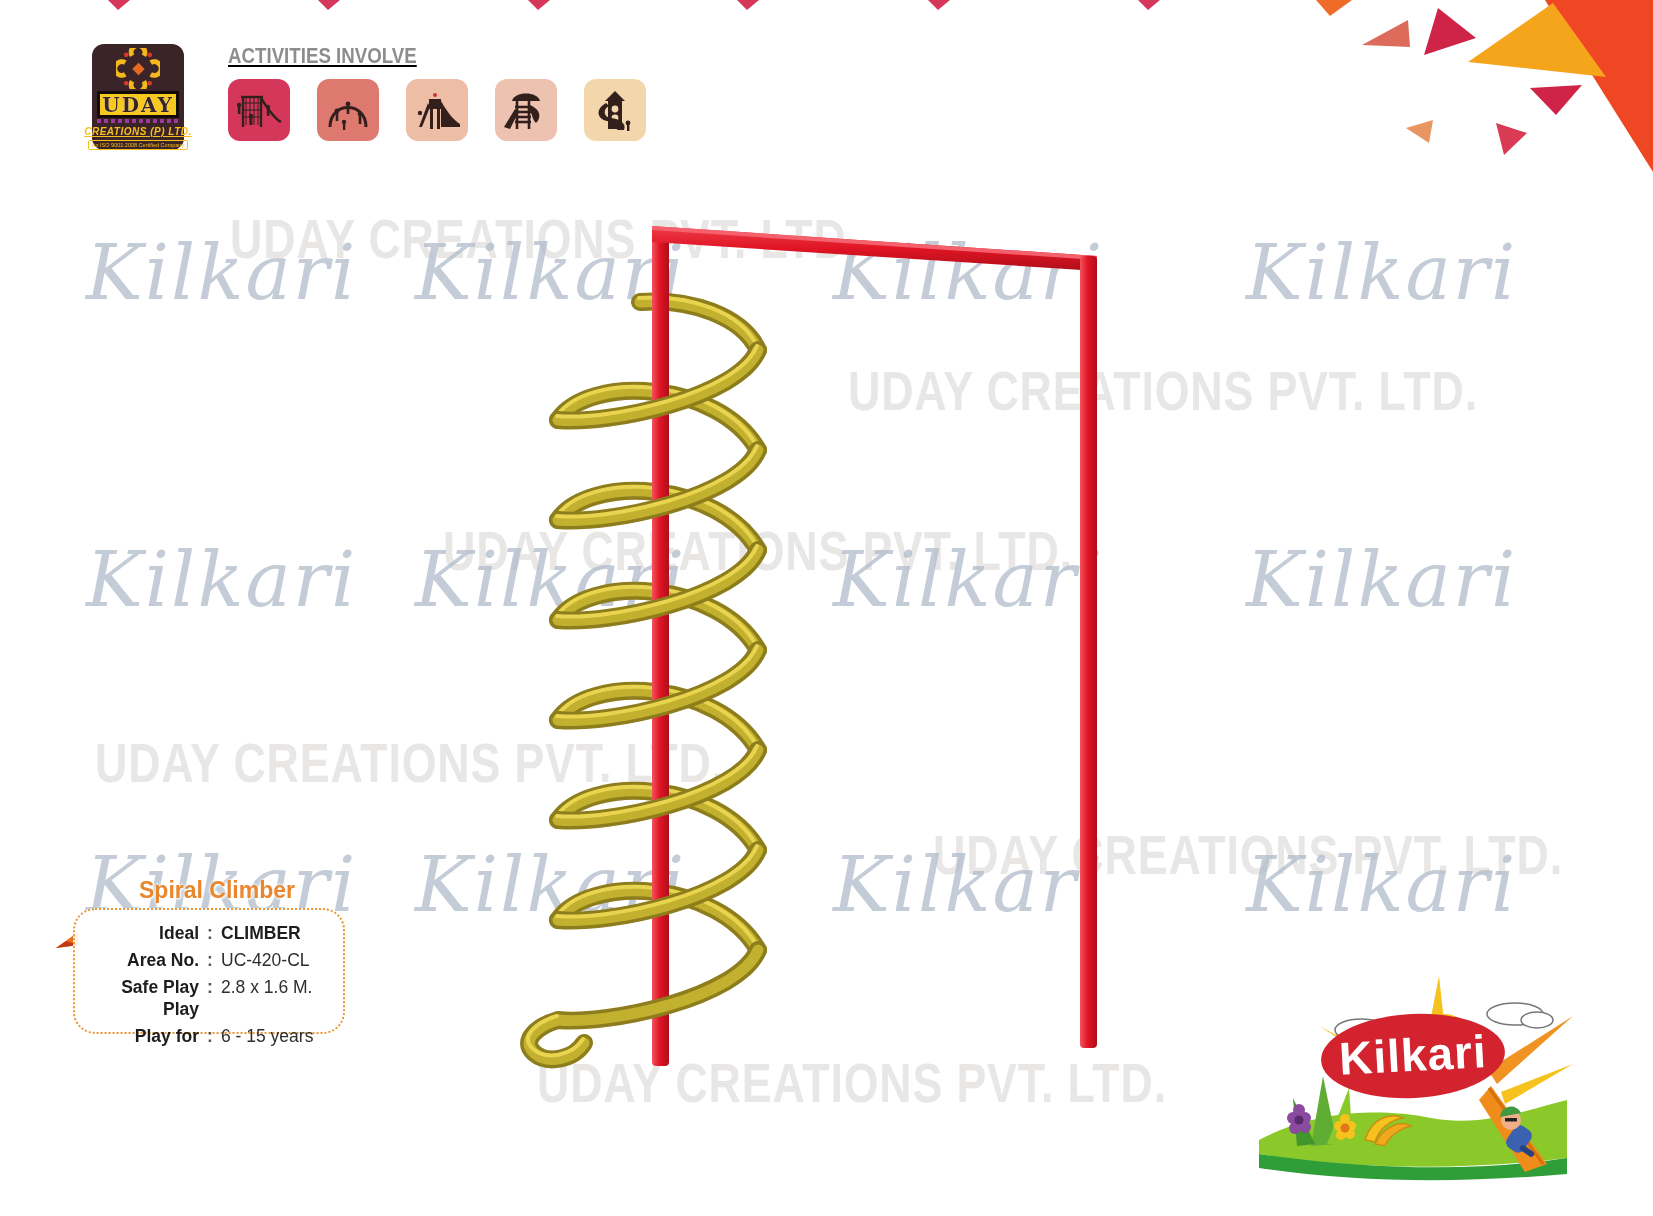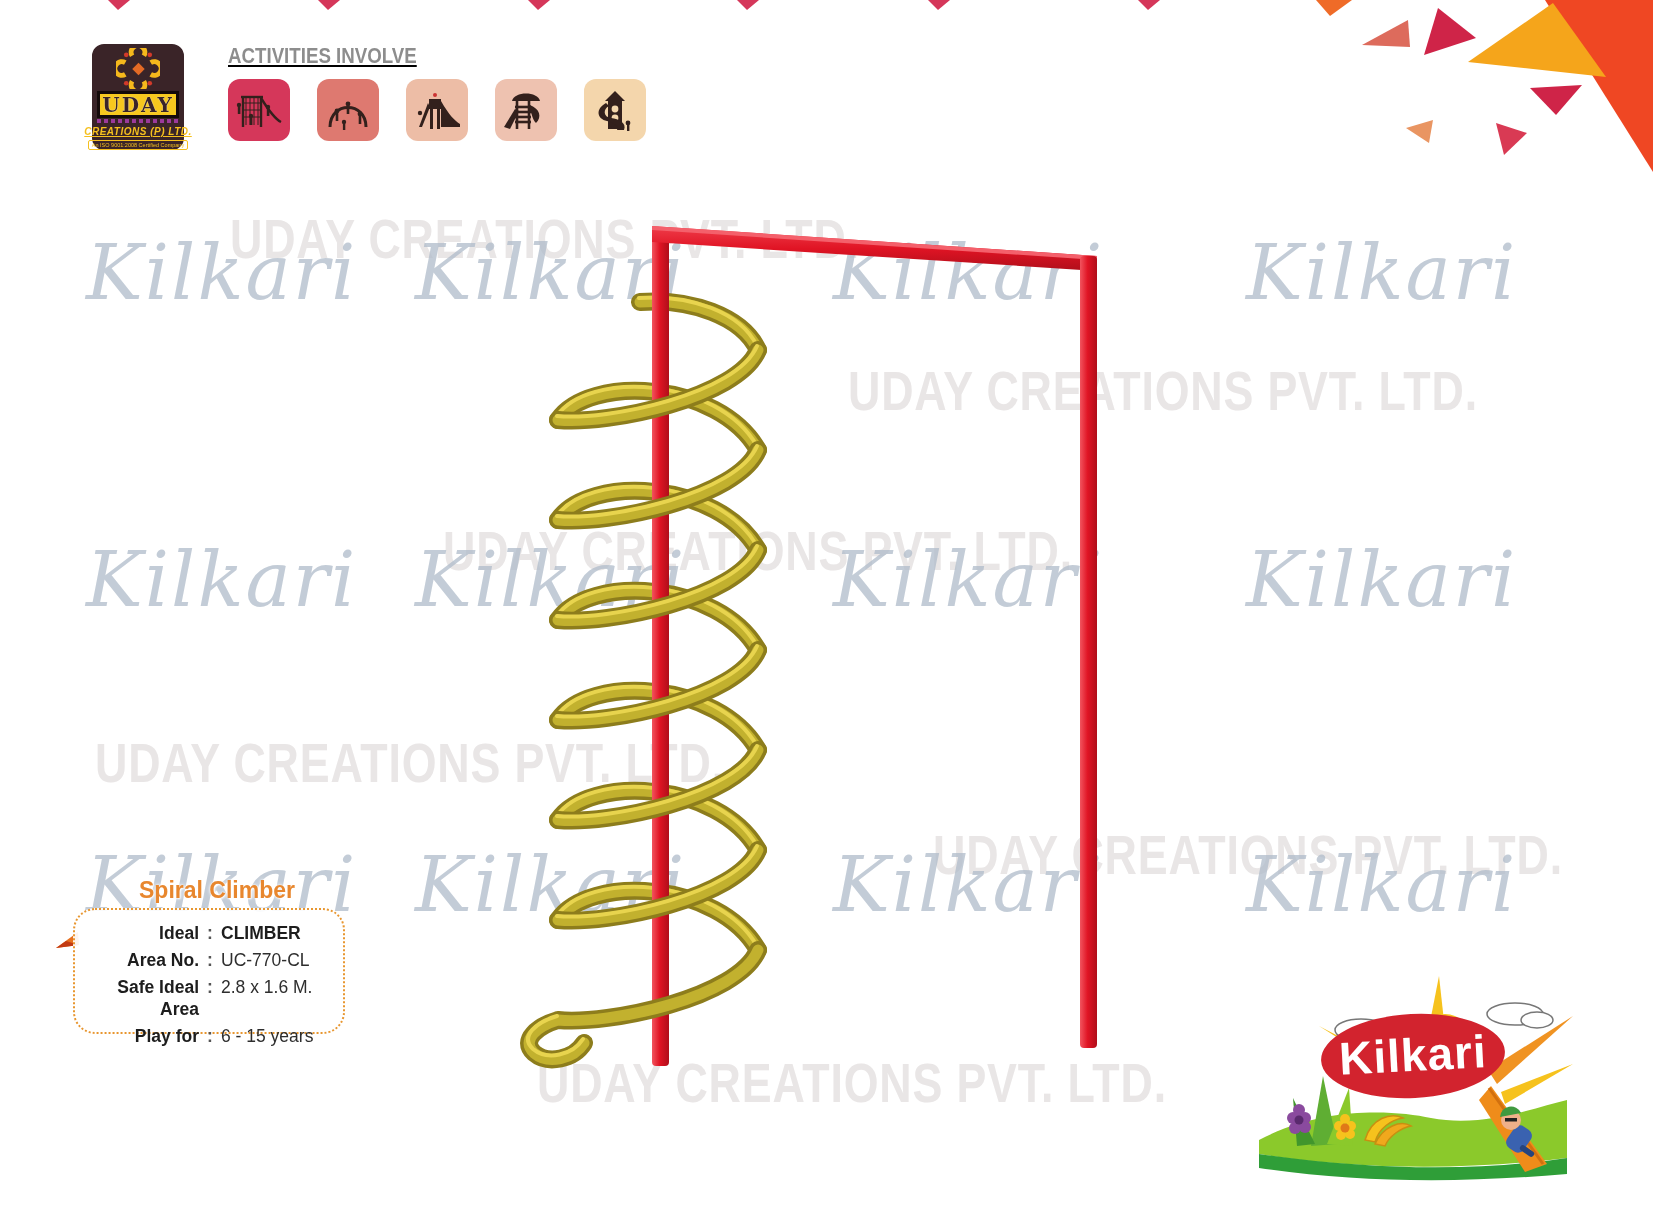--- a/index.html
+++ b/index.html
@@ -272,24 +272,24 @@
 
   <div class="spec-box">
     <div class="spec-row">
       <span class="spec-label">Ideal</span>
       <span class="spec-colon">:</span>
       <span class="spec-value">CLIMBER</span>
     </div>
     <div class="spec-row">
       <span class="spec-label">Area No.</span>
       <span class="spec-colon">:</span>
-      <span class="spec-value">UC-770-CL</span>
+      <span class="spec-value">UC-420-CL</span>
     </div>
     <div class="spec-row">
-      <span class="spec-label">Safe Ideal Area</span>
+      <span class="spec-label">Safe Play Play</span>
       <span class="spec-colon">:</span>
       <span class="spec-value">2.8 x 1.6 M.</span>
     </div>
     <div class="spec-row">
       <span class="spec-label">Play for</span>
       <span class="spec-colon">:</span>
       <span class="spec-value">6 - 15 years</span>
     </div>
   </div>
 

